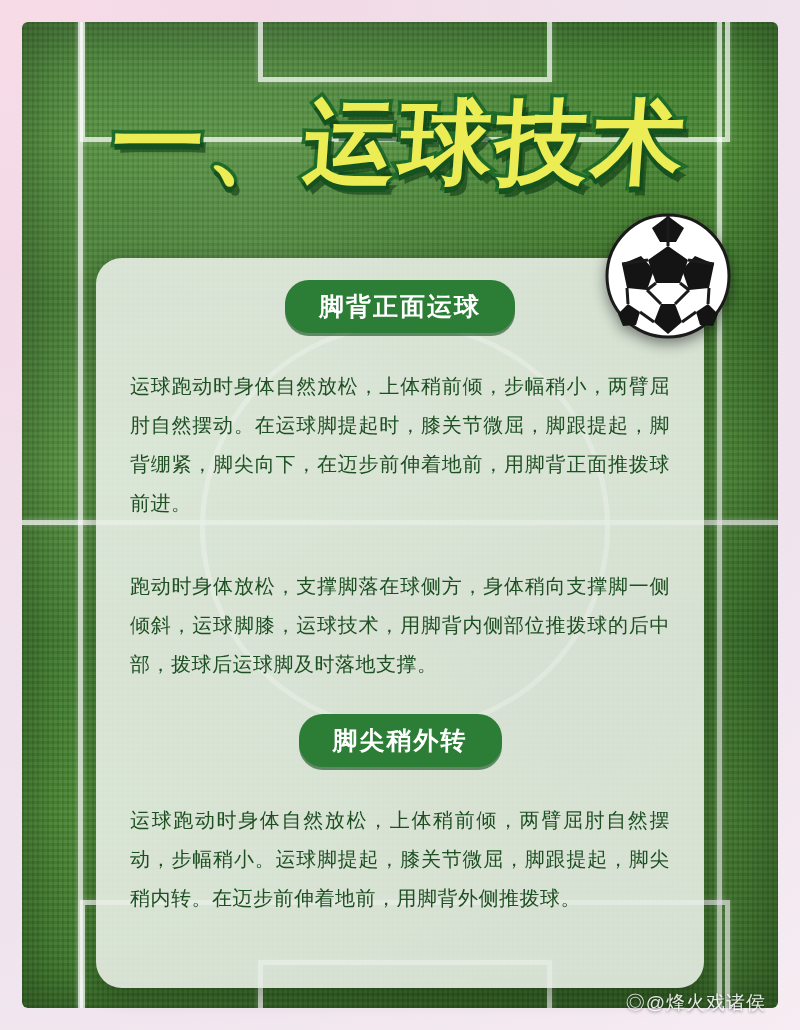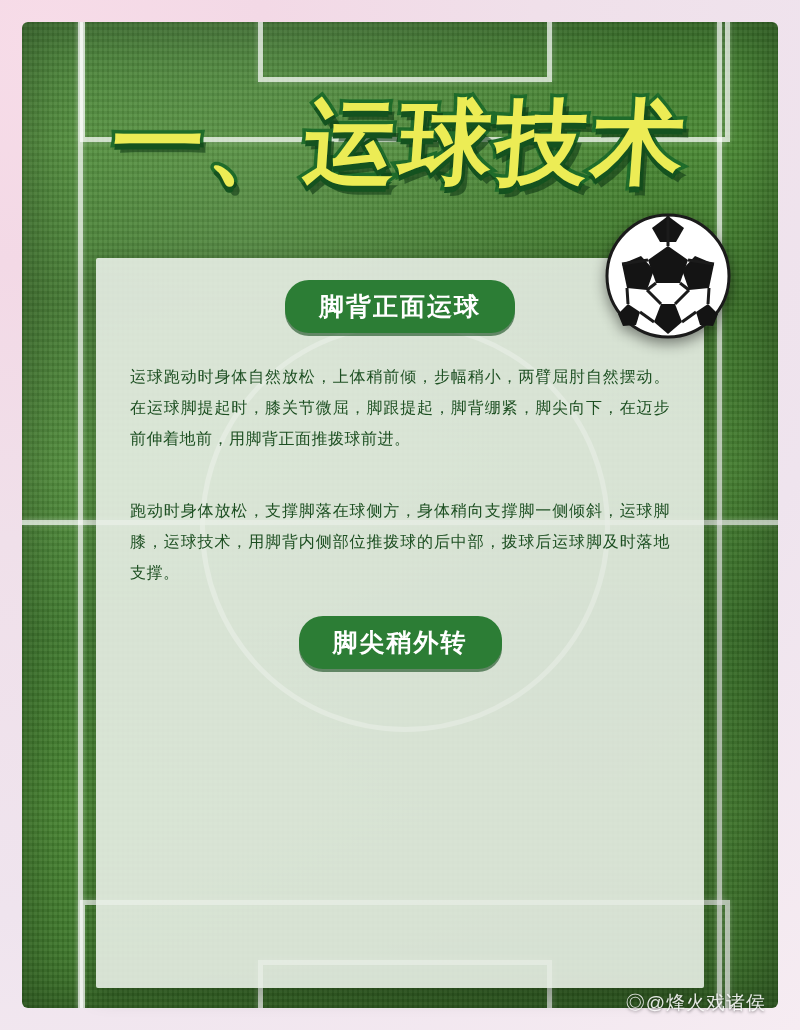--- a/index.html
+++ b/index.html
@@ -99,21 +99,21 @@
   }
 
   
   .card {
     position: absolute;
     left: 96px;
     top: 258px;
     width: 608px;
     height: 730px;
     background: rgba(232, 238, 230, 0.90);
-    border-radius: 2px;
+    border-radius: 26px;
     box-shadow: 0 6px 22px rgba(0,0,0,0.25);
     z-index: 5;
     padding: 22px 0 10px 0;
     box-sizing: border-box;
     overflow: hidden;
   }
 
   .section { margin-bottom: 4px; }
 
   .pill-row { text-align: center; }
@@ -124,25 +124,25 @@
     font-size: 25px;
     font-weight: bold;
     letter-spacing: 2px;
     padding: 10px 34px;
     border-radius: 24px;
     box-shadow: 0 3px 0 rgba(18,74,26,0.6);
     font-family: "DejaVu Sans", "Liberation Sans", sans-serif;
   }
   .para {
     color: #1d4f22;
-    font-size: 16px;
+    font-size: 20px;
     line-height: 1.95;
     text-align: justify;
     padding: 14px 34px 10px 34px;
-    font-family: Liberation Mono, monospace;
+    font-family: Liberation Serif, serif;
     letter-spacing: 0.5px;
   }
 
   
   .watermark {
     position: absolute;
     right: 34px;
     bottom: 14px;
     color: rgba(255,255,255,0.88);
     font-size: 19px;
@@ -209,20 +209,21 @@
     </div>
 
     <div class="section">
       <p class="para">跑动时身体放松，支撑脚落在球侧方，身体稍向支撑脚一侧倾斜，运球脚膝，运球技术，用脚背内侧部位推拨球的后中部，拨球后运球脚及时落地支撑。</p>
     </div>
 
     <div class="section">
       <div class="pill-row">
         <span class="pill">脚尖稍外转</span>
       </div>
+      <p class="para">运球跑动时身体自然放松，上体稍前倾，两臂屈肘自然摆动，步幅稍小。运球脚提起，膝关节微屈，脚跟提起，脚尖稍内转。在迈步前伸着地前，用脚背外侧推拨球。</p>
     </div>
 
   </div>
 
   <div class="watermark">
     <span class="wm-icon">◎</span><span>@烽火戏诸侯</span>
   </div>
 
 </div>
 

